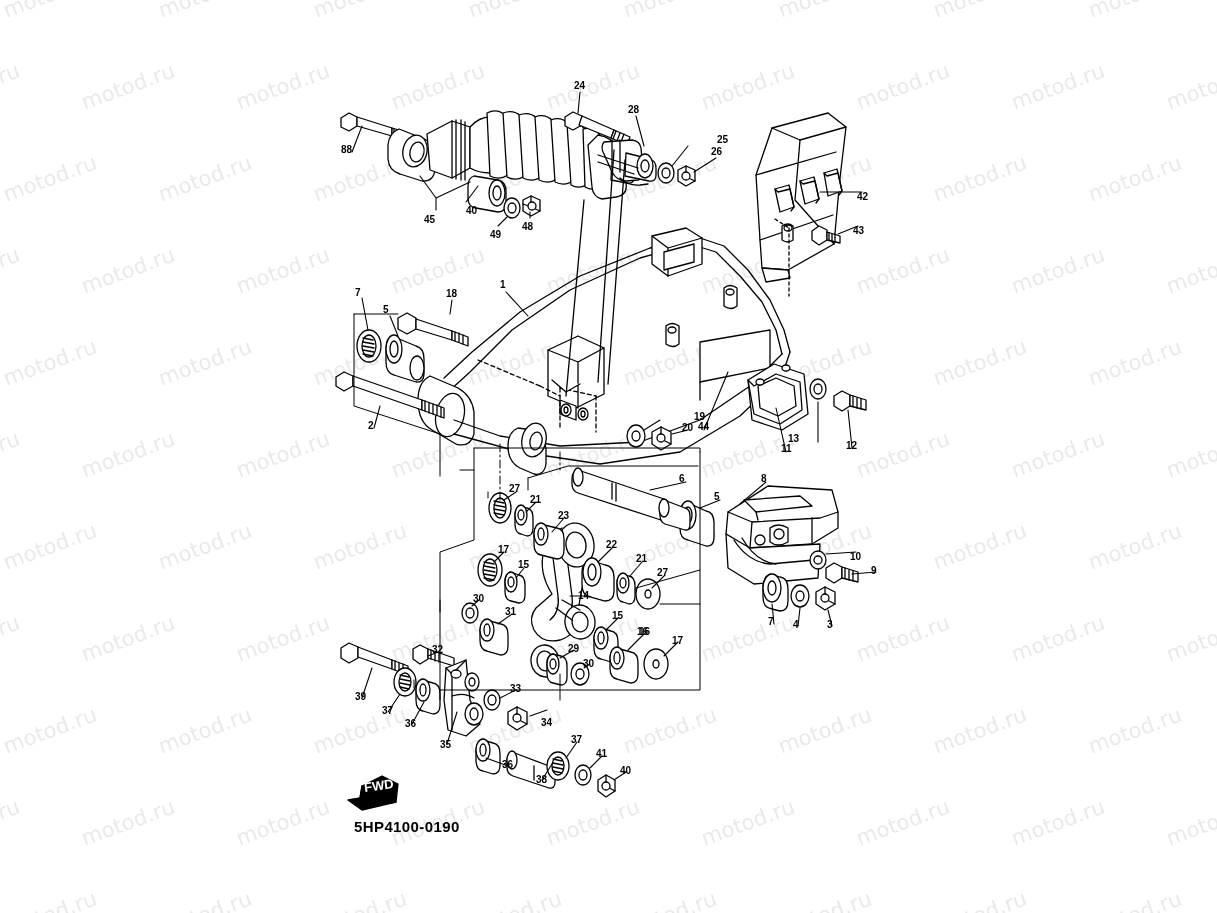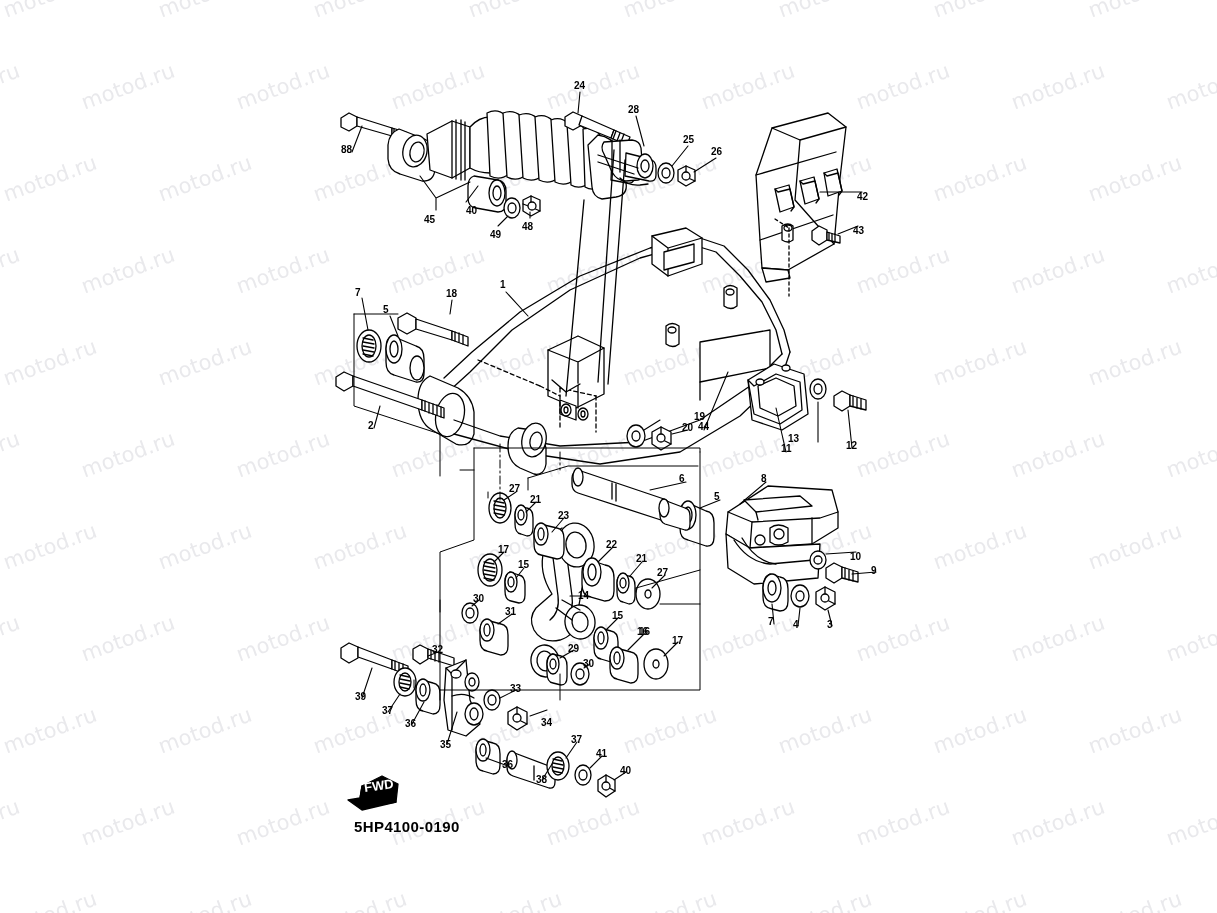--- a/index.html
+++ b/index.html
@@ -725,21 +725,21 @@
       <div class="callout" style="left: 498px; top: 545px;">17</div>
       <div class="callout" style="left: 672px; top: 636px;">17</div>
       <div class="callout" style="left: 446px; top: 289px;">18</div>
       <div class="callout" style="left: 654px; top: 412px; margin-left: 40px;">19</div>
       <div class="callout" style="left: 682px; top: 423px;">20</div>
       <div class="callout" style="left: 530px; top: 495px;">21</div>
       <div class="callout" style="left: 636px; top: 554px;">21</div>
       <div class="callout" style="left: 606px; top: 540px;">22</div>
       <div class="callout" style="left: 558px; top: 511px;">23</div>
       <div class="callout" style="left: 574px; top: 81px;">24</div>
-      <div class="callout" style="left: 683px; top: 135px;">25</div>
+      <div class="callout" style="left: 717px; top: 135px;">25</div>
       <div class="callout" style="left: 711px; top: 147px;">26</div>
       <div class="callout" style="left: 509px; top: 484px;">27</div>
       <div class="callout" style="left: 657px; top: 568px;">27</div>
       <div class="callout" style="left: 628px; top: 105px;">28</div>
       <div class="callout" style="left: 568px; top: 644px;">29</div>
       <div class="callout" style="left: 473px; top: 594px;">30</div>
       <div class="callout" style="left: 583px; top: 659px;">30</div>
       <div class="callout" style="left: 505px; top: 607px;">31</div>
       <div class="callout" style="left: 432px; top: 645px;">32</div>
       <div class="callout" style="left: 510px; top: 684px;">33</div>

